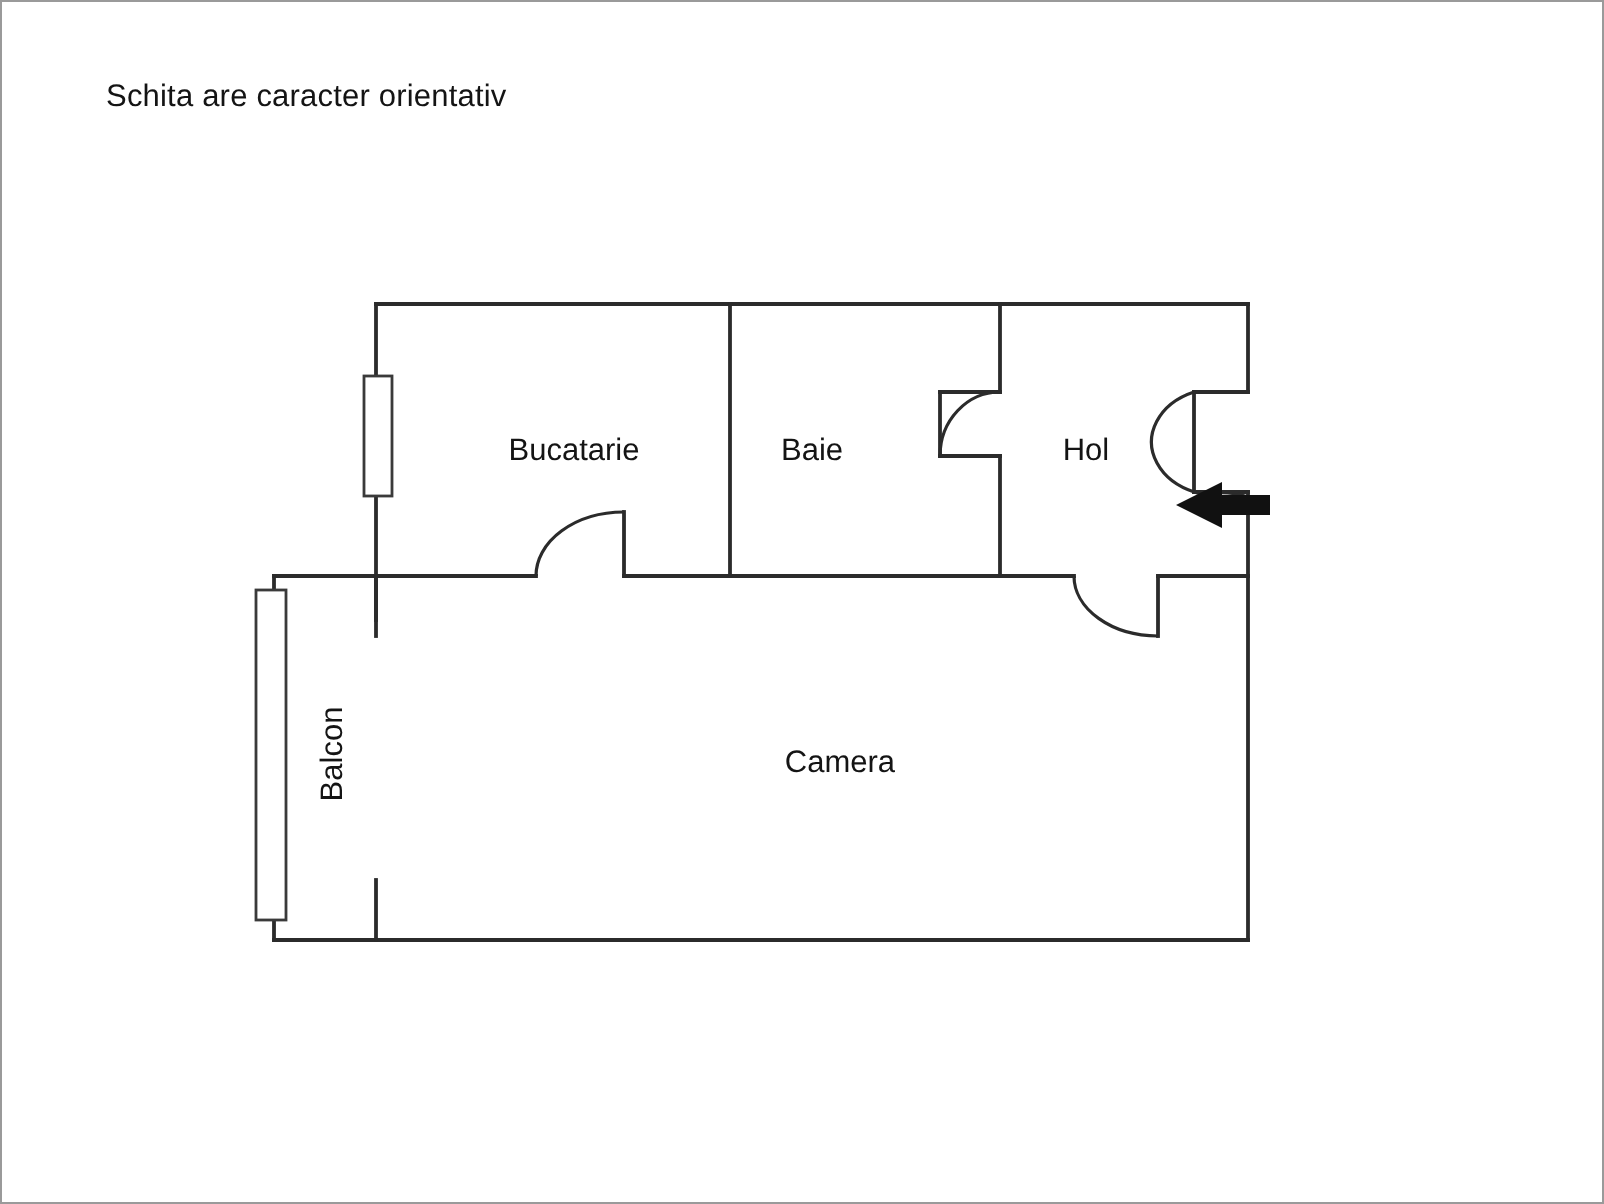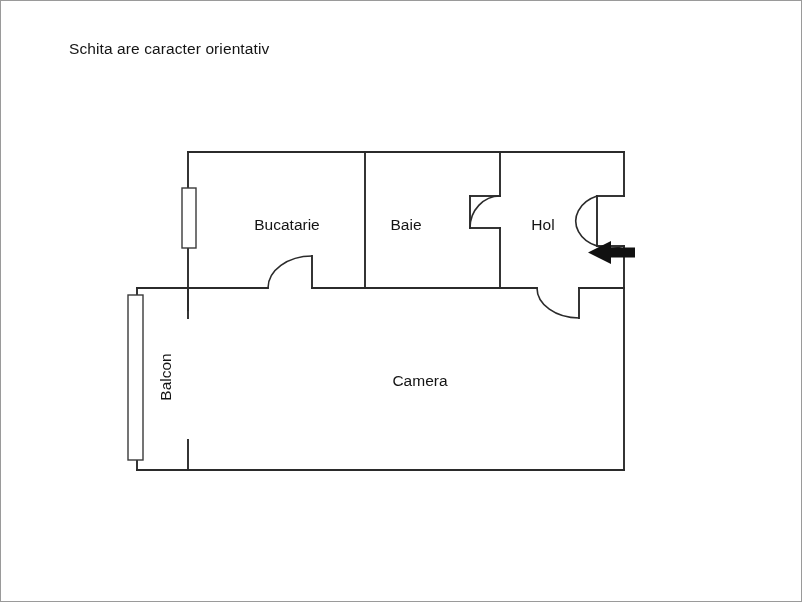--- a/index.html
+++ b/index.html
@@ -31,21 +31,20 @@
     pointer-events: none;
   }
   #caption {
     position: absolute;
     left: 53px;
     top: 40px;
     font-size: 15.5px;
     color: #141414;
     letter-spacing: 0.1px;
     white-space: nowrap;
-    margin-left: 16px;
   }
   #plan-svg {
     position: absolute;
     left: 0;
     top: 0;
   }
   .room-label {
     font-family: "Liberation Sans", sans-serif;
     font-size: 15.5px;
     fill: #141414;

